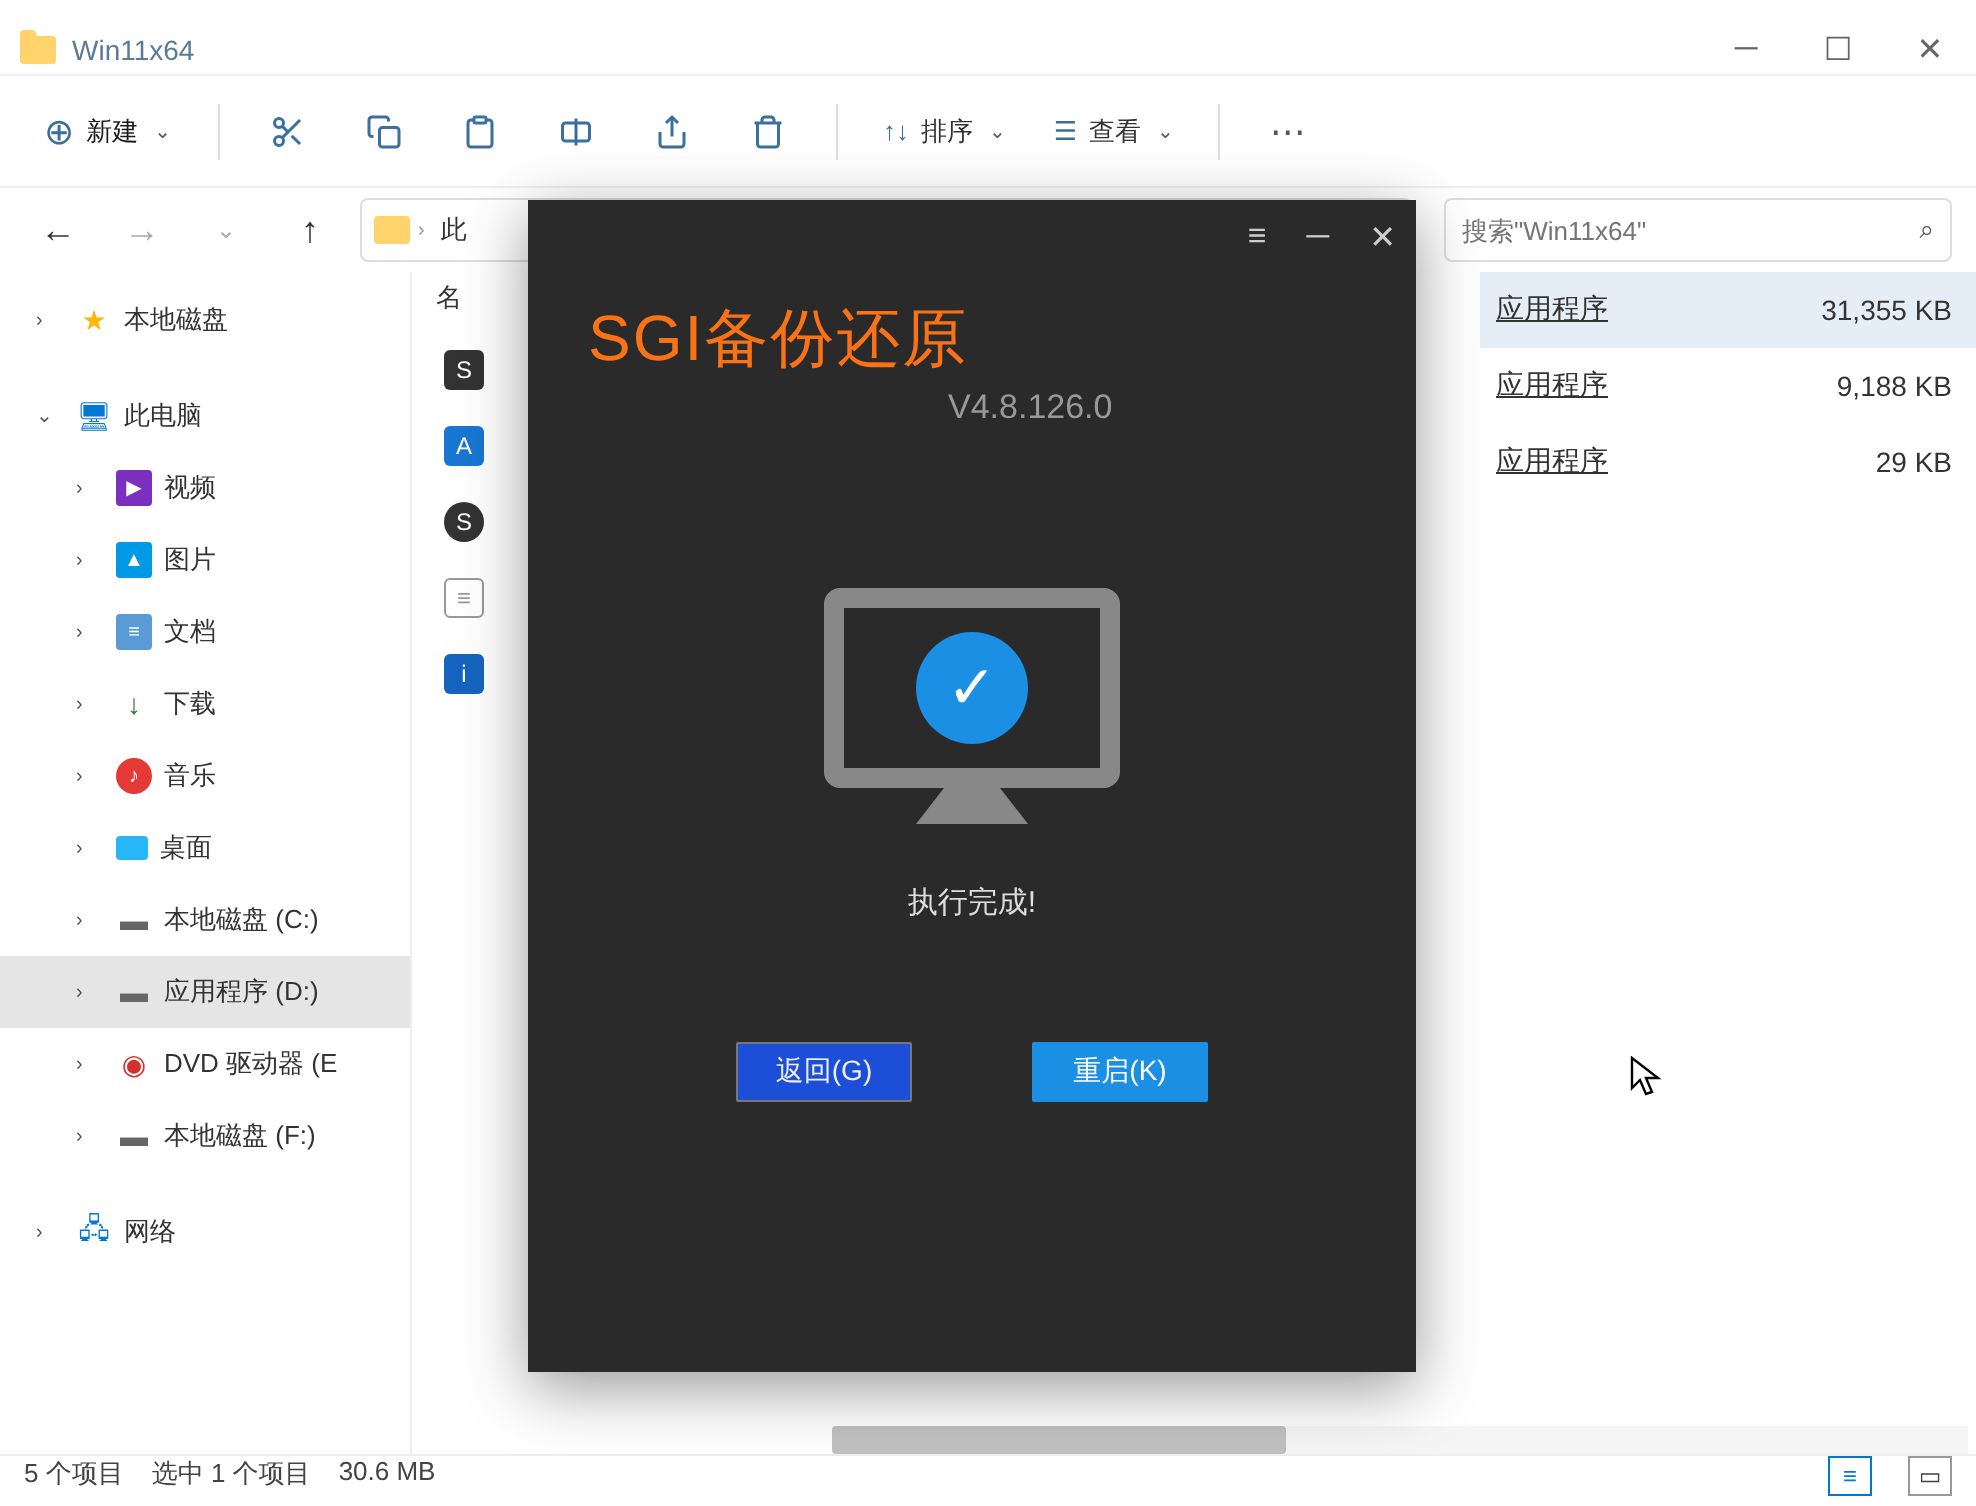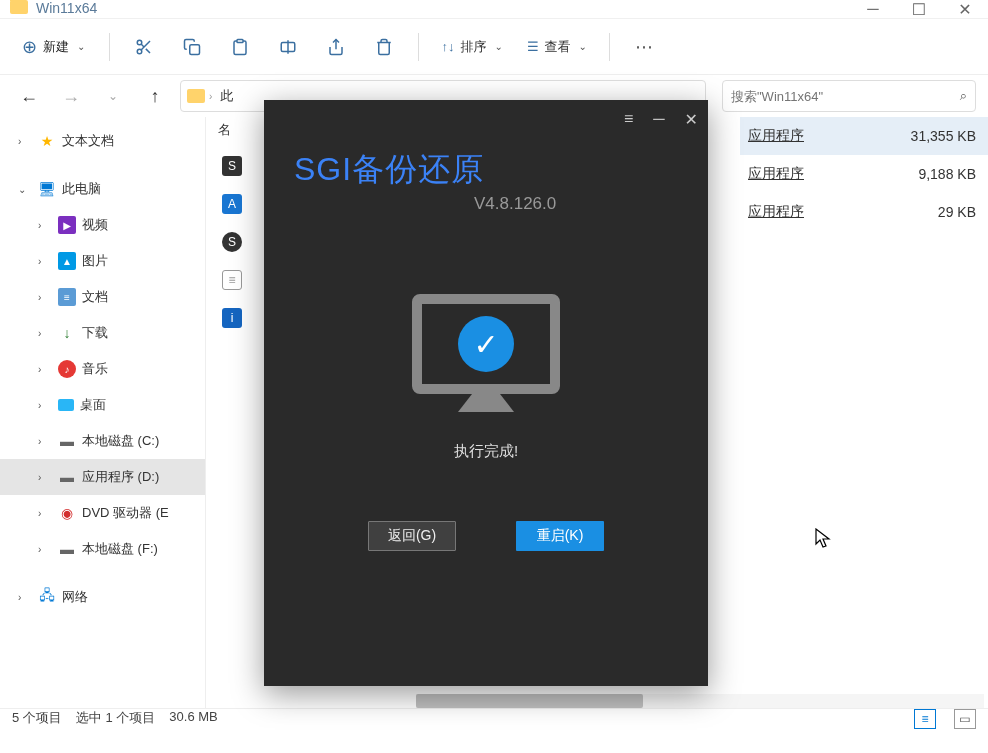--- a/index.html
+++ b/index.html
@@ -1,19 +1,19 @@
 <!DOCTYPE html>
 <html><head>
   <meta charset="utf-8">
   <style>
     * { box-sizing: border-box; margin: 0; padding: 0; }
     body { font-family: "Microsoft YaHei", "Segoe UI", sans-serif; font-size: 13px; color: #333; background: #fff; overflow: hidden; width: 988px; height: 753px; position: relative; }
     
     
-    .titlebar { height: 19px; display: flex; padding: 0 0 0 10px; background: #fff; border-bottom: 1px solid #f0f0f0; }
+    .titlebar { height: 38px; display: flex; align-items: center; padding: 12px 0 0 10px; background: #fff; border-bottom: 1px solid #f0f0f0; }
     .titlebar .folder-icon { width: 18px; height: 14px; background: #ffd36b; border-radius: 2px; margin-right: 8px; position: relative; }
     .titlebar .folder-icon::before { content: ""; position: absolute; top: -3px; left: 0; width: 8px; height: 4px; background: #ffd36b; border-radius: 2px 2px 0 0; }
     .titlebar .title { color: #5a7a99; font-size: 14px; flex: 1; }
     .win-controls { display: flex; height: 100%; }
     .win-btn { width: 46px; height: 100%; display: flex; align-items: center; justify-content: center; color: #666; font-size: 16px; }
     
     
     .toolbar { height: 56px; display: flex; align-items: center; padding: 0 12px; gap: 8px; border-bottom: 1px solid #eee; }
     .tb-new { display: flex; align-items: center; gap: 6px; padding: 6px 10px; border-radius: 4px; color: #1a1a1a; }
     .tb-icon-btn { width: 40px; height: 40px; display: flex; align-items: center; justify-content: center; color: #3b6fa0; border-radius: 4px; }
@@ -65,30 +65,30 @@
     .statusbar { height: 28px; display: flex; align-items: flex-start; padding: 0 12px; border-top: 1px solid #eee; gap: 14px; font-size: 13px; color: #444; }
     .statusbar .spacer { flex: 1; }
     .view-btn { width: 22px; height: 20px; border: 1px solid #999; display: flex; align-items: center; justify-content: center; font-size: 12px; }
     .view-btn.active { border-color: #0078d4; color: #0078d4; }
     
     
     .modal { position: absolute; left: 264px; top: 100px; width: 444px; height: 586px; background: #2a2a2a; color: #ddd; box-shadow: 0 8px 30px rgba(0,0,0,.4); }
     .modal-titlebar { height: 38px; display: flex; align-items: center; justify-content: flex-end; padding: 0 10px; gap: 20px; }
     .modal-titlebar span { color: #ccc; font-size: 16px; cursor: pointer; }
     .modal-header { padding: 10px 30px 20px; }
-    .modal-header .app-name { font-size: 32px; color: #3b82f6; letter-spacing: 1px; font-weight: 300; }
+    .modal-header .app-name { font-size: 32px; color: #f97316; letter-spacing: 1px; font-weight: 300; }
     .modal-header .app-ver { font-size: 17px; color: #999; margin-left: 180px; margin-top: 2px; }
     .modal-body { display: flex; flex-direction: column; align-items: center; padding-top: 60px; }
     .monitor { width: 148px; height: 100px; border: 10px solid #888; border-radius: 8px; background: #2a2a2a; display: flex; align-items: center; justify-content: center; position: relative; }
     .monitor::after { content: ""; position: absolute; bottom: -28px; left: 50%; transform: translateX(-50%); width: 56px; height: 18px; background: #888; clip-path: polygon(25% 0, 75% 0, 100% 100%, 0 100%); }
     .check-badge { width: 56px; height: 56px; border-radius: 50%; background: #1a8fe3; display: flex; align-items: center; justify-content: center; color: #fff; font-size: 30px; }
     .modal-msg { margin-top: 48px; font-size: 15px; color: #ddd; }
     .modal-btns { margin-top: 60px; display: flex; gap: 60px; }
     .m-btn { width: 88px; height: 30px; display: flex; align-items: center; justify-content: center; font-size: 14px; border-radius: 1px; cursor: pointer; }
-    .m-btn.back { background: #404040; color: #eee; border: 1px solid #777; }
+    .m-btn.back { background: #1d4ed8; color: #eee; border: 1px solid #777; }
     .m-btn.restart { background: #1a8fe3; color: #fff; }
     
     .cursor { position: absolute; left: 815px; top: 528px; font-size: 20px; color: #000; pointer-events: none; z-index: 100; }
   </style>
 </head>
 <body>
 
 <div class="titlebar">
   <div class="folder-icon"></div>
   <div class="title">Win11x64</div>
@@ -176,21 +176,21 @@
     <span style="color:#555;">⌕</span>
   </div>
 </div>
 
 <div class="main">
 
   <div class="sidebar">
     <div class="sb-item">
       <span class="sb-expand">›</span>
       <span class="sb-icon" style="color:#ffb700;">★</span>
-      <span>文本文档</span>
+      <span>本地磁盘</span>
     </div>
     <div style="height:12px"></div>
     <div class="sb-item">
       <span class="sb-expand">⌄</span>
       <span class="sb-icon" style="color:#0078d4;">🖥</span>
       <span>此电脑</span>
     </div>
     <div class="sb-item lvl2">
       <span class="sb-expand">›</span>
       <span class="sb-icon" style="background:#7b2fbf;color:#fff;border-radius:2px;font-size:10px;">▶</span>

